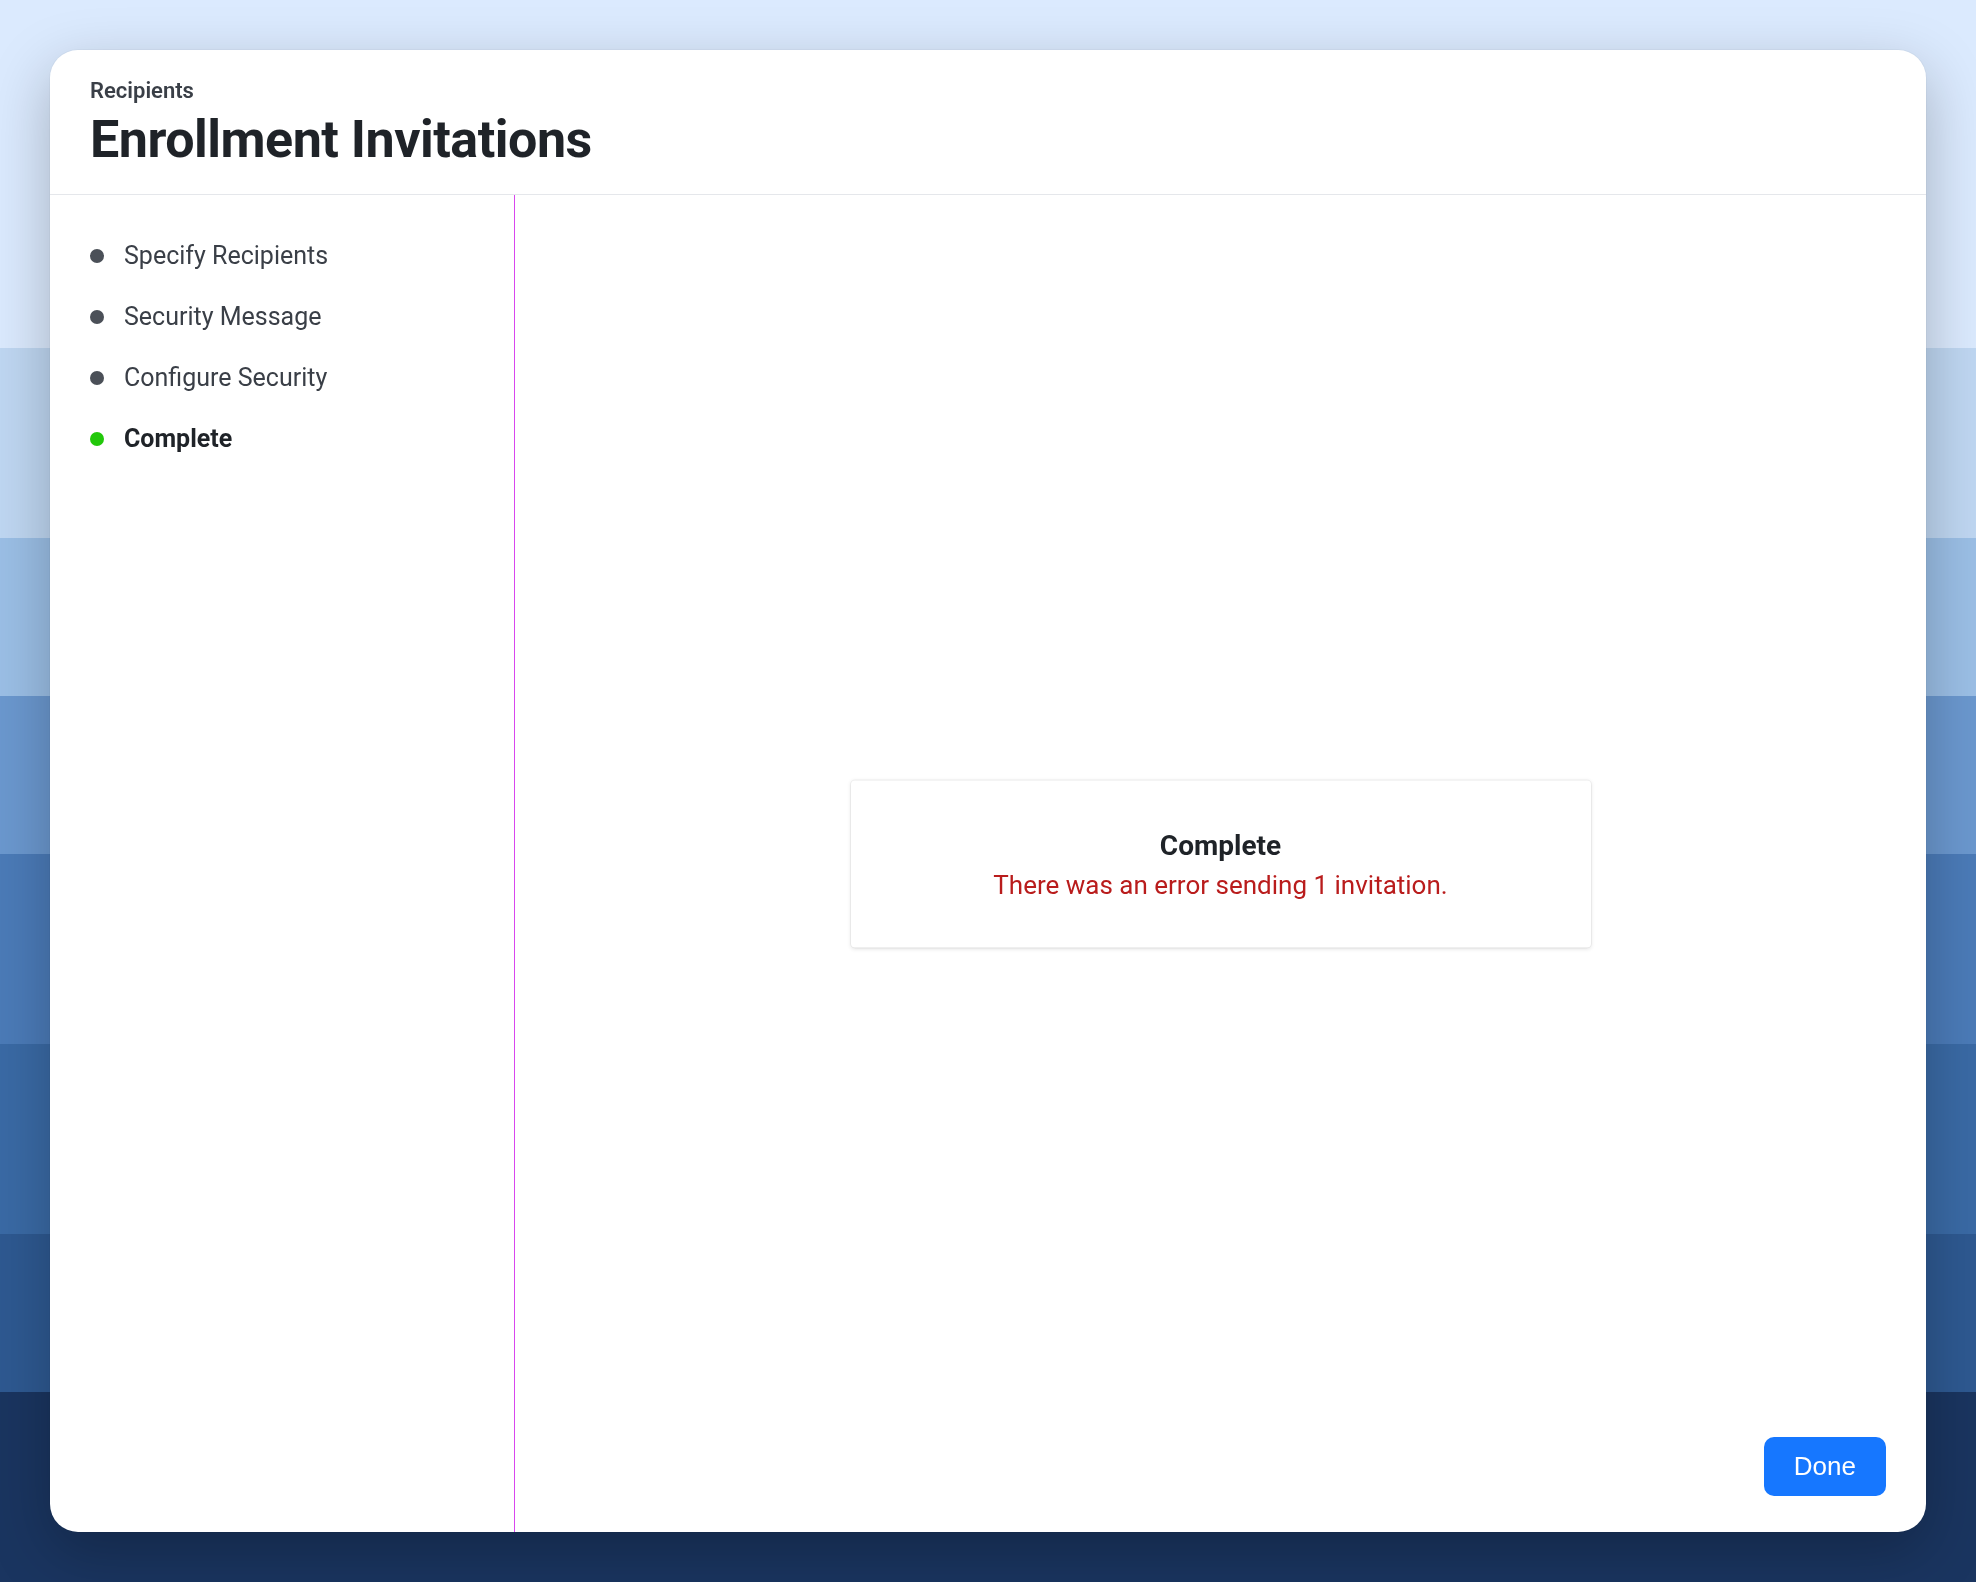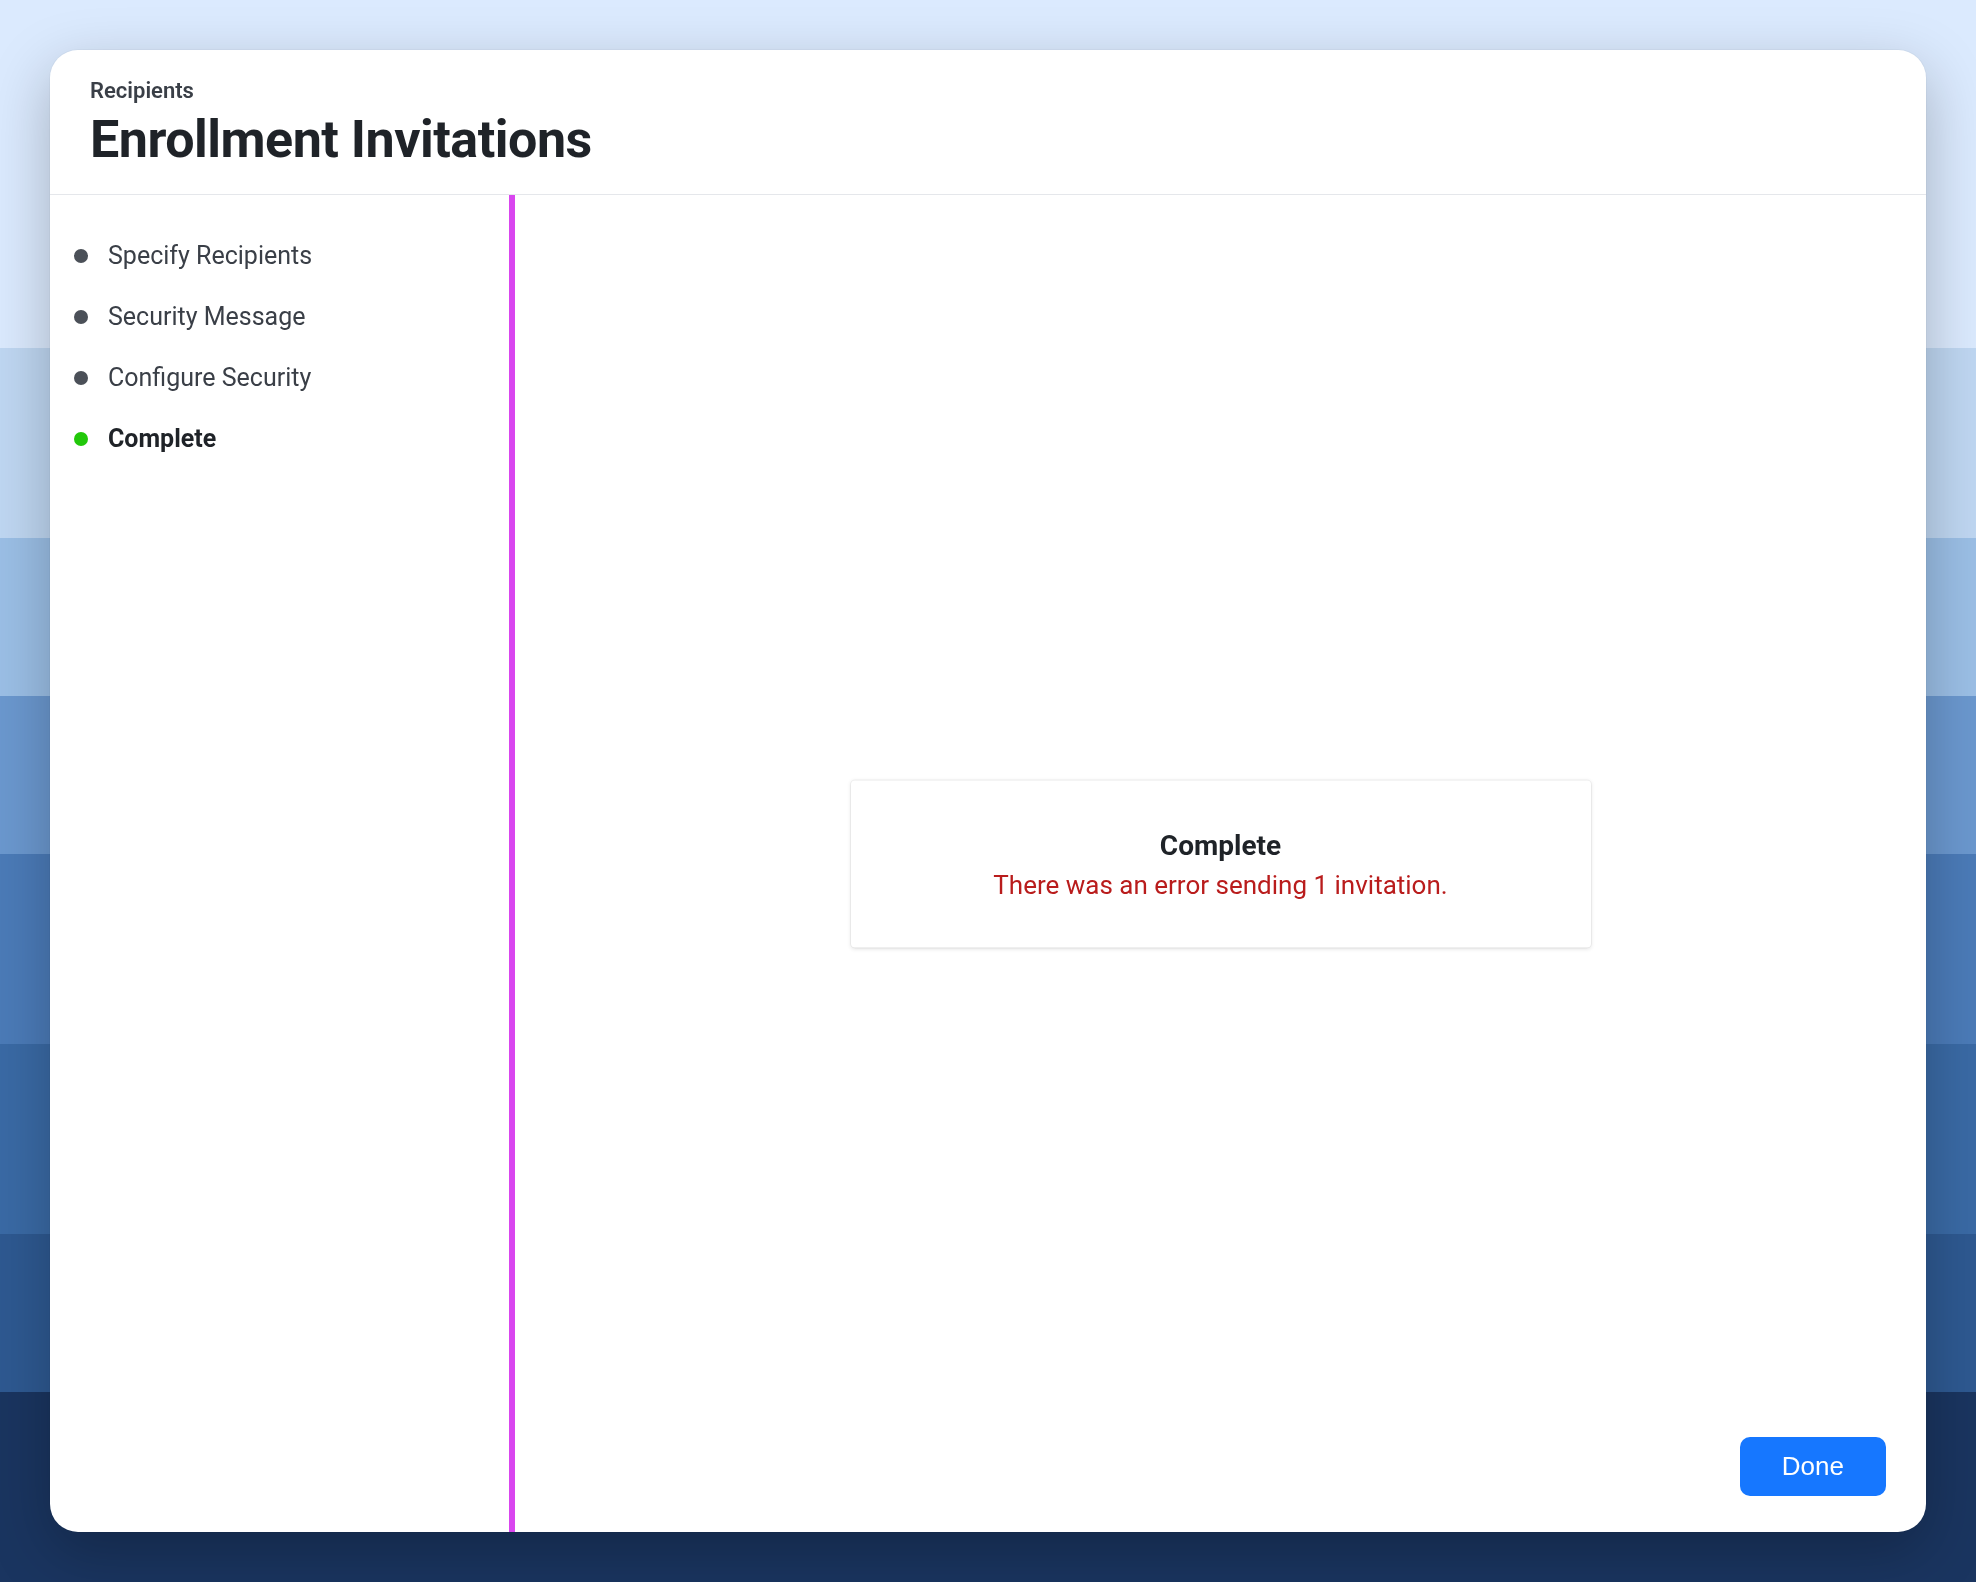--- a/index.html
+++ b/index.html
@@ -66,22 +66,22 @@
     }
 
     .sheet-body {
       flex: 1 1 auto;
       display: flex;
       min-height: 0;
     }
 
     .sidebar {
       width: 465px;
-      border-right: 6px solid #d946ef;
-      padding: 46px 36px 46px 24px;
+      border-right: 1px solid #d946ef;
+      padding: 46px 36px 46px 40px;
     }
 
     .step-list {
       display: flex;
       flex-direction: column;
       gap: 32px;
     }
 
     .step-item {
       display: flex;
@@ -149,21 +149,21 @@
       right: 40px;
       bottom: 36px;
     }
 
     .btn-primary {
       background: #1677ff;
       color: #ffffff;
       border: none;
       font-size: 26px;
       font-weight: 400;
-      padding: 14px 42px;
+      padding: 14px 30px;
       border-radius: 10px;
       cursor: pointer;
     }
   </style>
 </head>
 <body>
 
 <div class="sheet">
 
   <div class="sheet-header">

